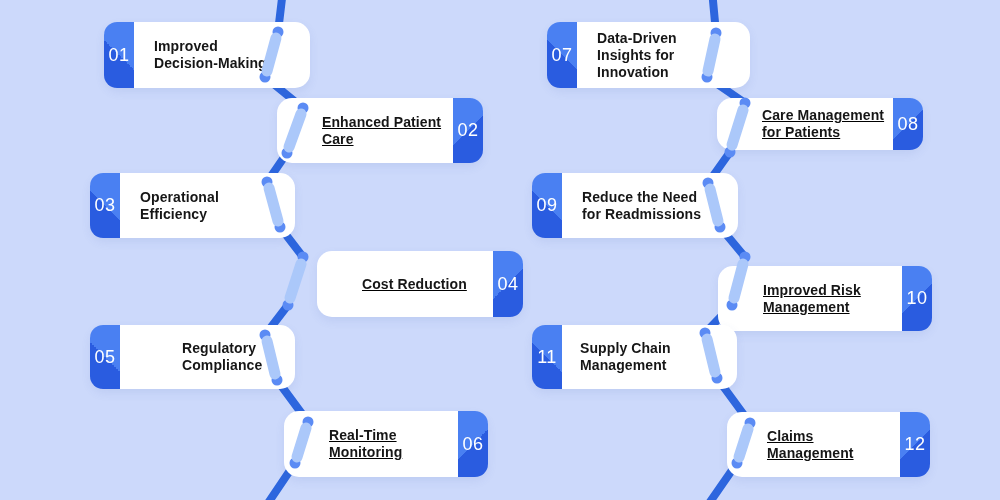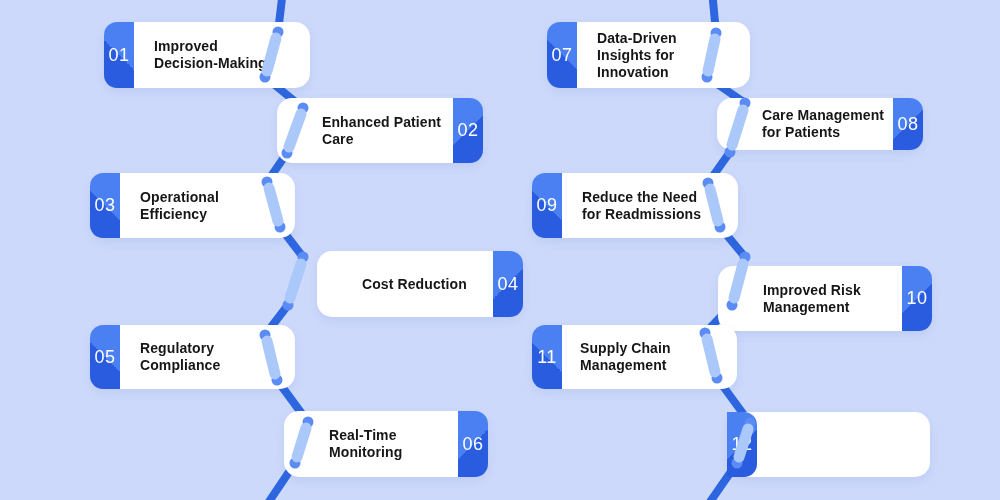--- a/index.html
+++ b/index.html
@@ -25,21 +25,21 @@
     background:linear-gradient(225deg,#4a80f2 50%,#2a5ce0 50%);
   }
   .tab.t-right{
     border-radius:0 13px 13px 0;
     background:linear-gradient(135deg,#4a80f2 50%,#2a5ce0 50%);
   }
   .body{
     flex:1;display:flex;align-items:center;
   }
   .card.tab-left .body{padding:4px 28px 4px 20px;}
-  .card.tab-right .body{padding:4px 4px 4px 45px;}
+  .card.tab-right .body{padding:4px 4px 4px 45px;text-decoration:underline;}
   .title{
     font-size:14px;line-height:17px;font-weight:700;color:#161616;letter-spacing:0.1px;
   }
 </style>
 </head>
 <body>
 
 <svg class="layer lines" viewBox="0 0 1000 500">
   <path d="M283,-10 L278,32 L265,77 L303,108 L287,153 L267,182 L280,227 L303,257 L288,305 L265,335 L277,380 L308,422 L295,463 L262,512" fill="none" stroke="#2d66de" stroke-width="8" stroke-linecap="round" stroke-linejoin="round"></path>
   <path d="M712,-10 L716,33 L707,77 L745,103 L730,152 L708,183 L720,227 L745,257 L732,305 L705,333 L717,378 L750,423 L737,463 L703,512" fill="none" stroke="#2d66de" stroke-width="8" stroke-linecap="round" stroke-linejoin="round"></path>
@@ -74,21 +74,21 @@
 
 <div class="card tab-right" style="left:277px;top:251px;width:206px;height:66px;margin-left:40px;">
   <div class="body">
       <span class="title">Cost Reduction</span>
     </div>
   <div class="tab t-right">
       <span>04</span>
     </div>
 </div>
 
-<div class="card tab-left" style="left:90px;top:325px;width:205px;height:64px;">
+<div class="card tab-left" style="left:90px;top:325px;width:205px;height:64px;gap:42px;">
   <div class="tab t-left">
       <span>05</span>
     </div>
   <div class="body">
       <span class="title">Regulatory Compliance</span>
     </div>
 </div>
 
 <div class="card tab-right" style="left:284px;top:411px;width:204px;height:66px;">
   <div class="body">
@@ -138,20 +138,23 @@
 <div class="card tab-left" style="left:532px;top:325px;width:205px;height:64px;">
   <div class="tab t-left">
       <span>11</span>
     </div>
   <div class="body" style="padding-left:18px;">
       <span class="title">Supply Chain Management</span>
     </div>
 </div>
 
 <div class="card tab-right" style="left:727px;top:412px;width:203px;height:65px;">
+  <div class="body" style="padding-left:40px;">
+      <span class="title">Claims Management</span>
+    </div>
   <div class="tab t-right">
       <span>12</span>
     </div>
 </div>
 
 <svg class="layer pins" viewBox="0 0 1000 500">
   <g>
     <circle cx="278" cy="32" r="5.5" fill="#5b8bf4"></circle>
       <circle cx="265" cy="77" r="5.5" fill="#5b8bf4"></circle>
     <line x1="276" y1="38" x2="267" y2="71" stroke="#abc8fa" stroke-width="11" stroke-linecap="round"></line>

